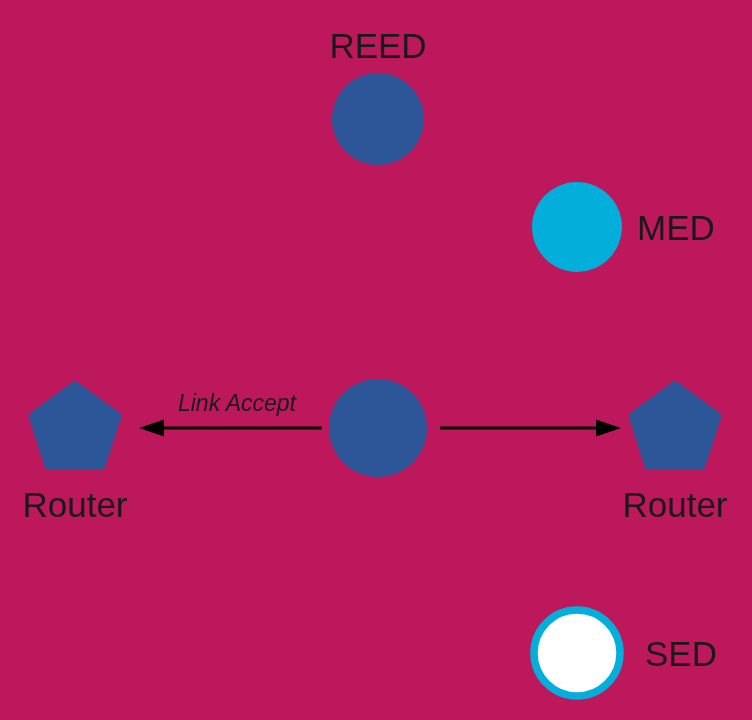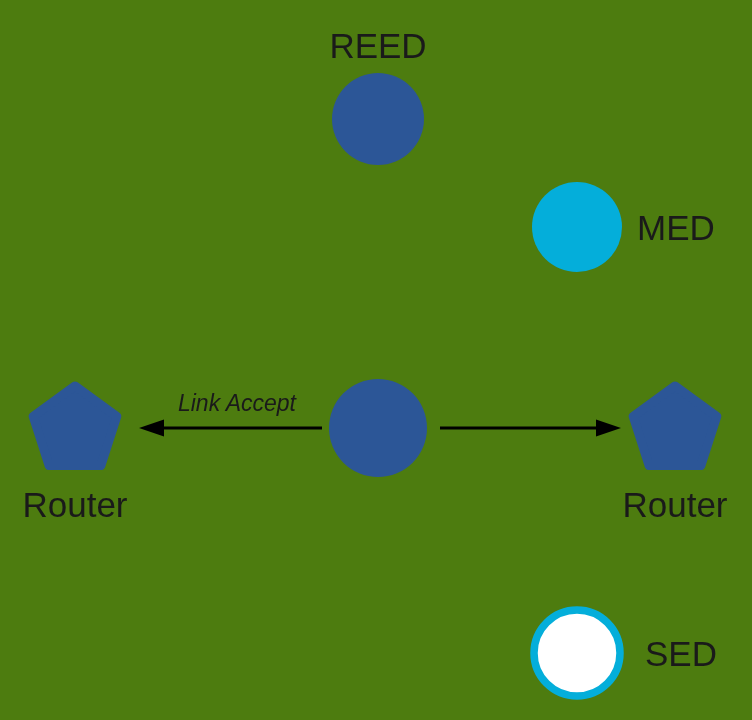--- a/index.html
+++ b/index.html
@@ -5,21 +5,21 @@
   * { margin: 0; padding: 0; box-sizing: border-box; }
   html, body {
     width: 752px; height: 720px;
     background: #ffffff;
     font-family: "Liberation Sans", sans-serif;
     overflow: hidden;
   }
   .stage {
     position: relative;
     width: 752px; height: 720px;
-    background: #4d7c0f;
+    background: #be185d;
   }
   .stage svg { display: block; }
   .node-label {
     font-family: "Liberation Sans", sans-serif;
     font-size: 35px;
     fill: #1a1a1a;
   }
   .edge-label {
     font-family: "Liberation Sans", sans-serif;
     font-size: 23px;

